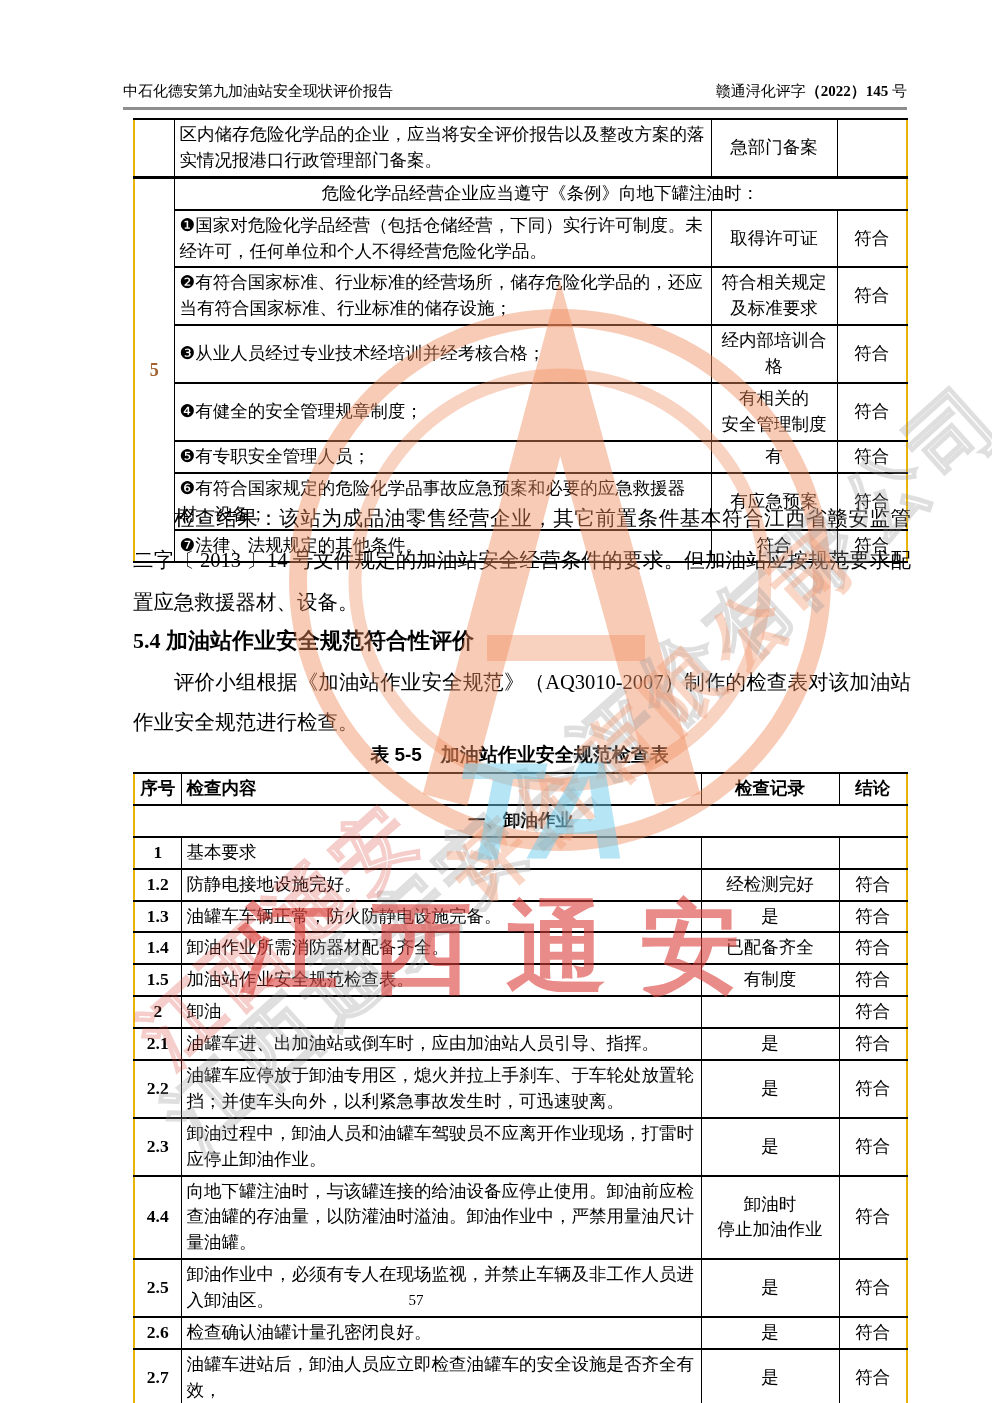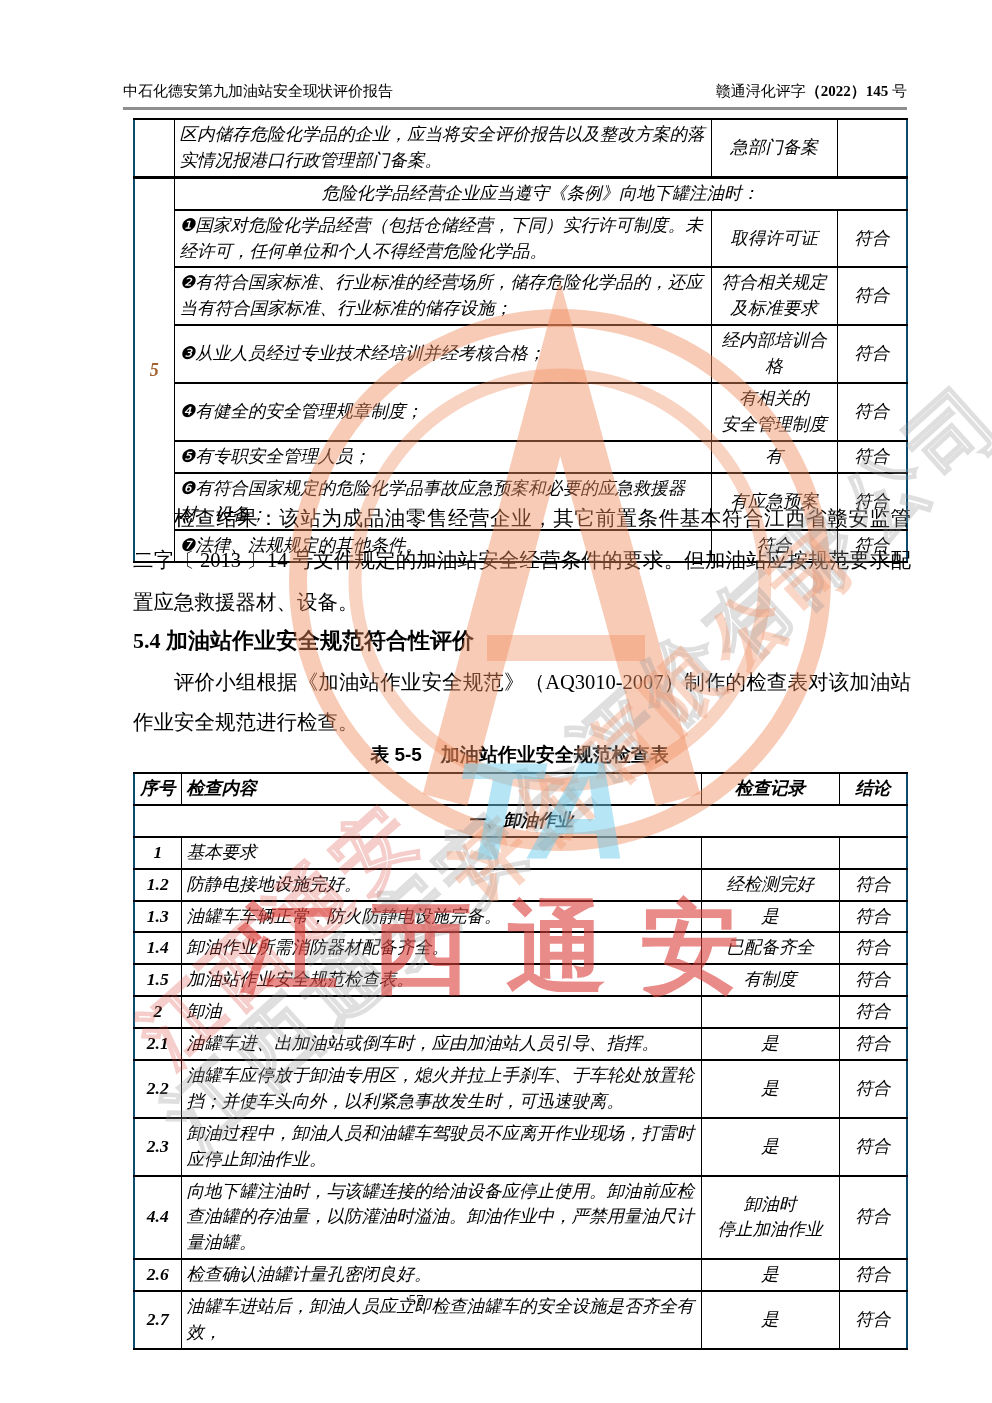--- a/index.html
+++ b/index.html
@@ -17,21 +17,21 @@
   .pg-header .num{font-weight:bold;}
   .header-rule{
     position:absolute;left:123px;top:107px;width:784px;height:0;
     border-top:3px solid #8f8f8f;
   }
   
   table{border-collapse:collapse;table-layout:fixed;}
   td{border:1px solid #000;border-top-width:2px;border-bottom-width:2px;
      padding:2px 5px;font-size:17.5px;line-height:1.48;vertical-align:middle;
      word-break:break-all;}
-  .t-outer{border:2px solid #0c4a6e;font-style:italic;}
+  .t-outer{border:2px solid #eab308;}
   .no-cell{text-align:center;font-weight:bold;padding:2px 1px;}
   .rec-cell,.con-cell{text-align:center;white-space:pre-line;padding:2px 2px;margin-left:24px;}
   .sec-row{text-align:center;}
   .t1{position:absolute;left:133px;top:118px;width:773px;}
   .t1 .rowno{color:#a2622f;font-weight:bold;font-size:18px;text-align:center;}
   .t1 .thick-bot{border-bottom-width:3px;}
   .t2{position:absolute;left:133px;top:772px;width:773px;}
   .t2 .band{text-align:center;font-weight:bold;
      font-family:"Liberation Sans","DejaVu Sans",sans-serif;font-size:17.5px;}
   .t2 .colhead{font-weight:bold;
@@ -243,20 +243,26 @@
       <td class="con-cell">符合</td>
     </tr>
     <tr>
       <td class="no-cell">4.4</td>
       <td>向地下罐注油时，与该罐连接的给油设备应停止使用。卸油前应检查油罐的存油量，以防灌油时溢油。卸油作业中，严禁用量油尺计量油罐。</td>
       <td class="rec-cell">卸油时
 停止加油作业</td>
       <td class="con-cell">符合</td>
     </tr>
     <tr>
+      <td class="no-cell">2.5</td>
+      <td>卸油作业中，必须有专人在现场监视，并禁止车辆及非工作人员进入卸油区。</td>
+      <td class="rec-cell">是</td>
+      <td class="con-cell">符合</td>
+    </tr>
+    <tr>
       <td class="no-cell">2.6</td>
       <td>检查确认油罐计量孔密闭良好。</td>
       <td class="rec-cell">是</td>
       <td class="con-cell">符合</td>
     </tr>
     <tr>
       <td class="no-cell">2.7</td>
       <td>油罐车进站后，卸油人员应立即检查油罐车的安全设施是否齐全有效，</td>
       <td class="rec-cell">是</td>
       <td class="con-cell">符合</td>

